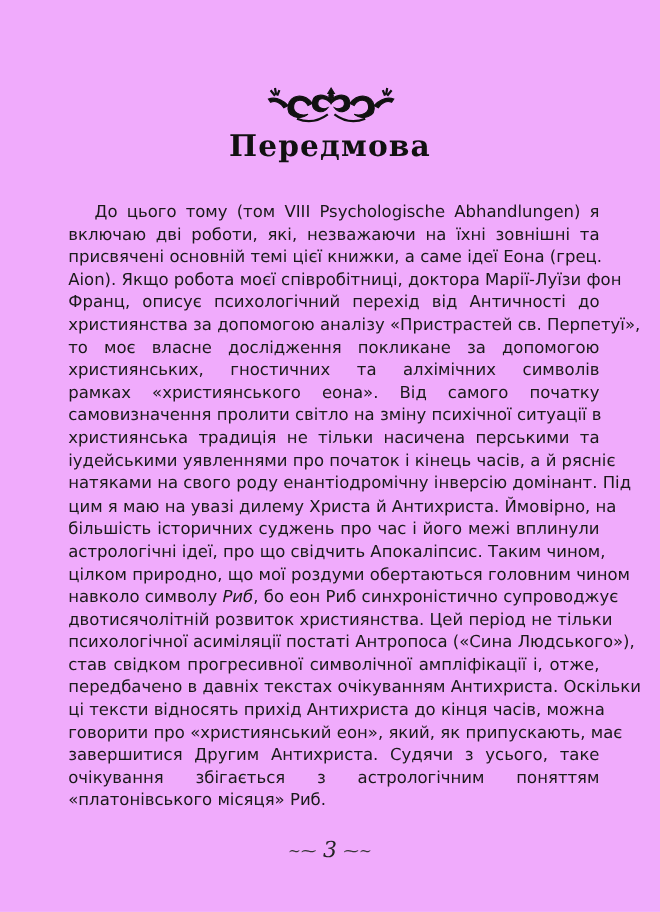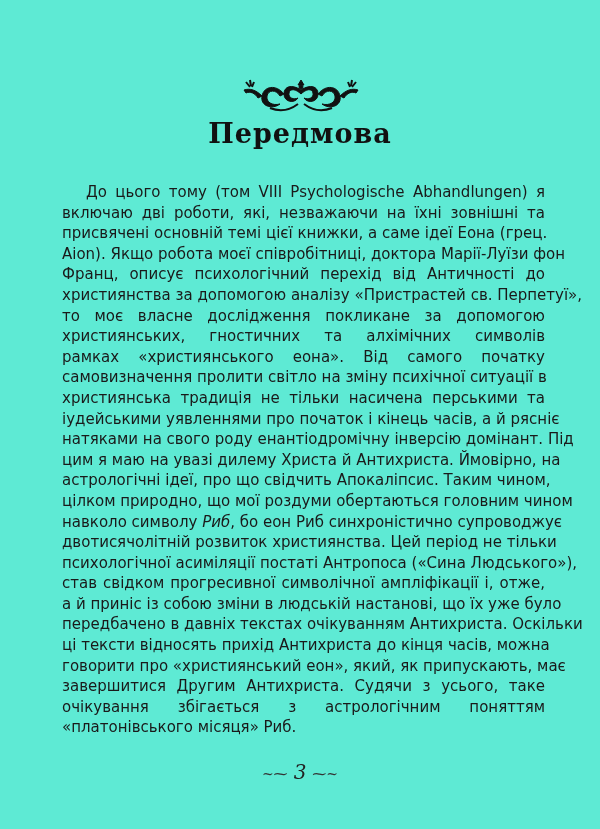--- a/index.html
+++ b/index.html
@@ -1,17 +1,17 @@
 <!DOCTYPE html>
 <html><head>
 <meta charset="utf-8">
 <style>
   html, body { margin:0; padding:0; background:#ffffff; }
   body { width:600px; height:829px; position:relative; overflow:hidden; }
-  .page { position:absolute; left:0; top:0; width:600px; height:829px; background:#5eead4;text-decoration:underline; }
+  .page { position:absolute; left:0; top:0; width:600px; height:829px; background:#f0abfc;text-decoration:underline; }
   .ornament { position:absolute; left:240px; top:74px; width:122px; height:40px; }
   .title {
     position:absolute; left:0; width:600px; top:118px; text-align:center;
     font-family:"DejaVu Serif", serif; font-weight:bold; font-size:27px;
     color:#111; letter-spacing:1px;
   }
   .body-text {
     position:absolute; left:62px; top:182px; width:483px;
     font-family:"DejaVu Sans", sans-serif; font-size:15px; line-height:20.6px;
     color:#1a1a1a; text-align:justify; text-align-last:left; hyphens:none;
@@ -58,27 +58,27 @@
     <span class="line">Франц, описує психологічний перехід від Античності до</span>
     <span class="line">християнства за допомогою аналізу «Пристрастей св. Перпетуї»,</span>
     <span class="line">то моє власне дослідження покликане за допомогою</span>
     <span class="line">християнських, гностичних та алхімічних символів</span>
     <span class="line">рамках «християнського еона». Від самого початку</span>
     <span class="line">самовизначення пролити світло на зміну психічної ситуації в</span>
     <span class="line">християнська традиція не тільки насичена перськими та</span>
     <span class="line">іудейськими уявленнями про початок і кінець часів, а й рясніє</span>
     <span class="line">натяками на свого роду енантіодромічну інверсію домінант. Під</span>
     <span class="line">цим я маю на увазі дилему Христа й Антихриста. Ймовірно, на</span>
+    <span class="line">більшість історичних суджень про час і його межі вплинули</span>
     <span class="line">астрологічні ідеї, про що свідчить Апокаліпсис. Таким чином,</span>
     <span class="line">цілком природно, що мої роздуми обертаються головним чином</span>
     <span class="line"><span>навколо символу </span><span class="em">Риб</span><span>, бо еон Риб синхроністично супроводжує</span></span>
     <span class="line">двотисячолітній розвиток християнства. Цей період не тільки</span>
     <span class="line">психологічної асиміляції постаті Антропоса («Сина Людського»),</span>
     <span class="line">став свідком прогресивної символічної ампліфікації і, отже,</span>
-    <span class="line">а й приніс із собою зміни в людській настанові, що їх уже було</span>
     <span class="line">передбачено в давніх текстах очікуванням Антихриста. Оскільки</span>
     <span class="line">ці тексти відносять прихід Антихриста до кінця часів, можна</span>
     <span class="line">говорити про «християнський еон», який, як припускають, має</span>
     <span class="line">завершитися Другим Антихриста. Судячи з усього, таке</span>
     <span class="line">очікування збігається з астрологічним поняттям</span>
     <span class="line last">«платонівського місяця» Риб.</span>
   </div>
 
   <div class="folio">
     <span class="deco">~⁓</span><span>3</span><span class="deco">⁓~</span>

